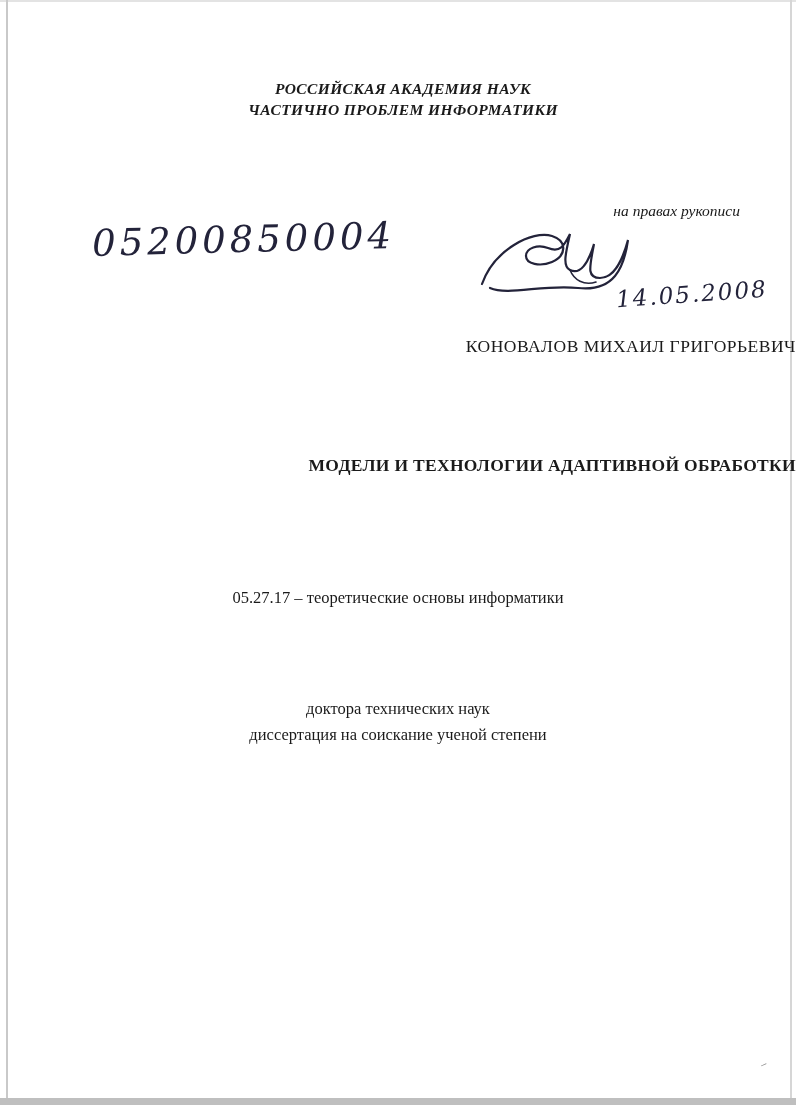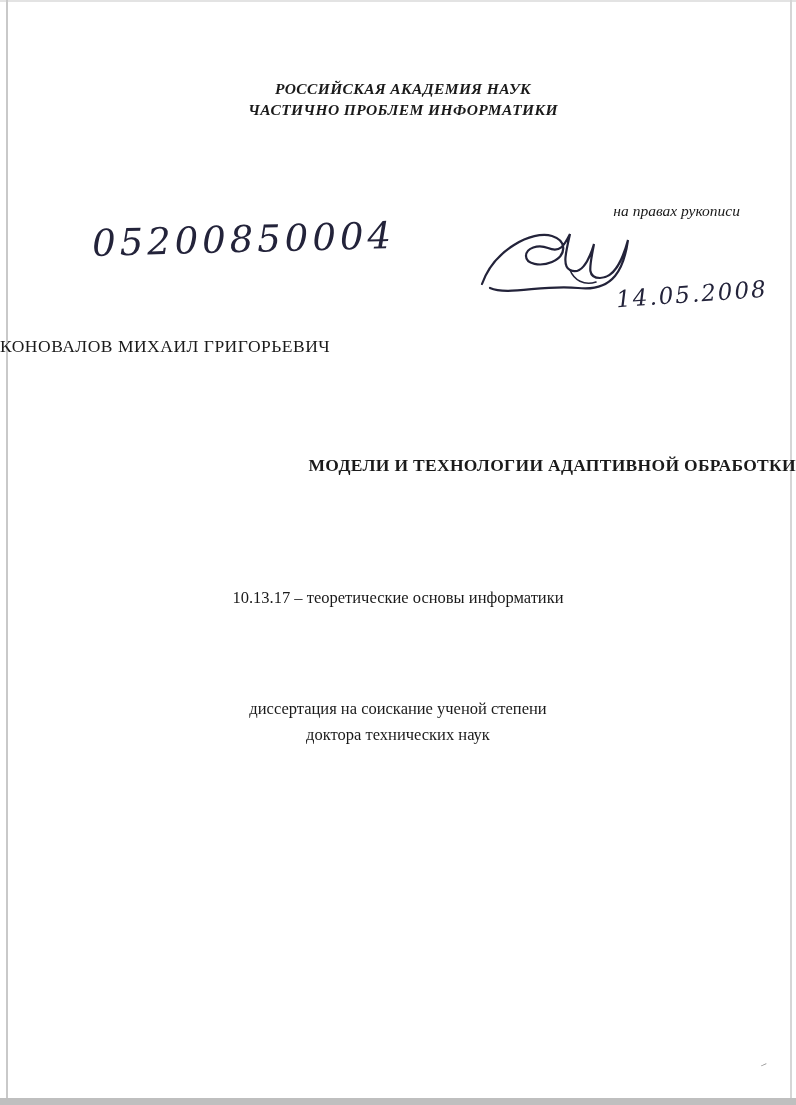--- a/index.html
+++ b/index.html
@@ -88,21 +88,21 @@
     color: #23233a;
     transform: rotate(-4deg);
     white-space: nowrap;
   }
 
   .author-name {
     position: absolute;
     top: 336px;
     left: 0;
     width: 100%;
-    text-align: left;
+    text-align: right;
     font-size: 17.5px;
     letter-spacing: 0.5px;
   }
 
   .main-title {
     position: absolute;
     top: 452px;
     left: 0;
     width: 100%;
     text-align: right;
@@ -176,23 +176,23 @@
   </div>
 
   <div class="signature-date">14.05.2008</div>
 
   <div class="author-name">КОНОВАЛОВ МИХАИЛ ГРИГОРЬЕВИЧ</div>
 
   <div class="main-title">
     <div>МОДЕЛИ И ТЕХНОЛОГИИ АДАПТИВНОЙ ОБРАБОТКИ</div>
   </div>
 
-  <div class="specialty-line">10.13.17 – теоретические основы информатики</div>
+  <div class="specialty-line">05.27.17 – теоретические основы информатики</div>
 
   <div class="degree-block">
+    <div>доктора технических наук</div>
     <div>диссертация на соискание ученой степени</div>
-    <div>доктора технических наук</div>
   </div>
 
 
   <div class="stray-mark">⸍</div>
 
 </div>
 
 </body></html>

